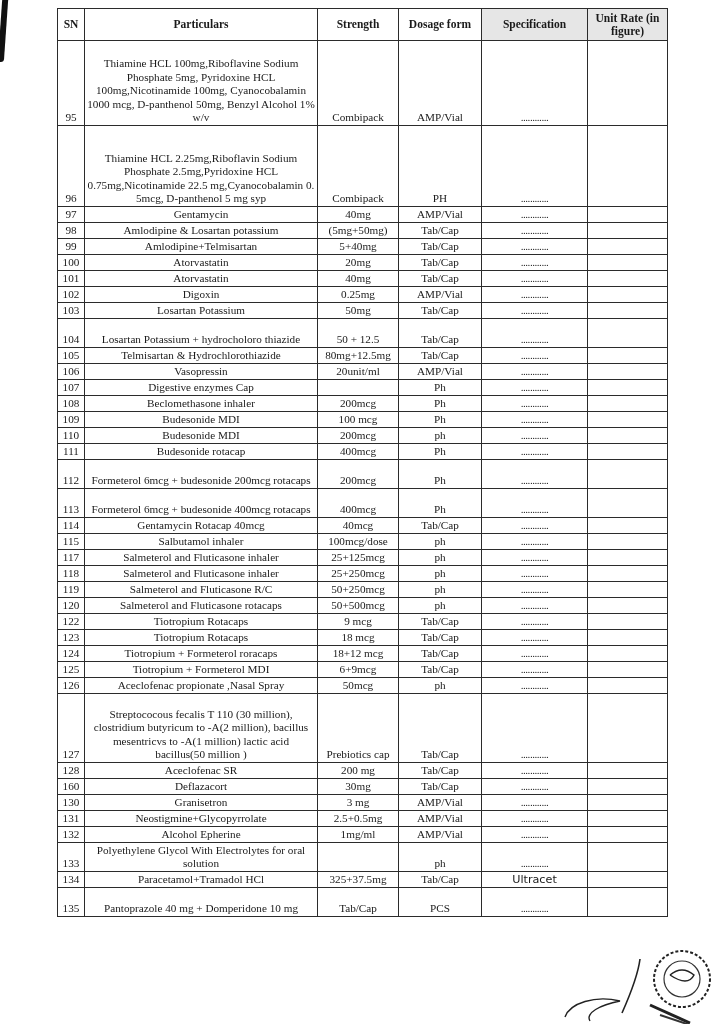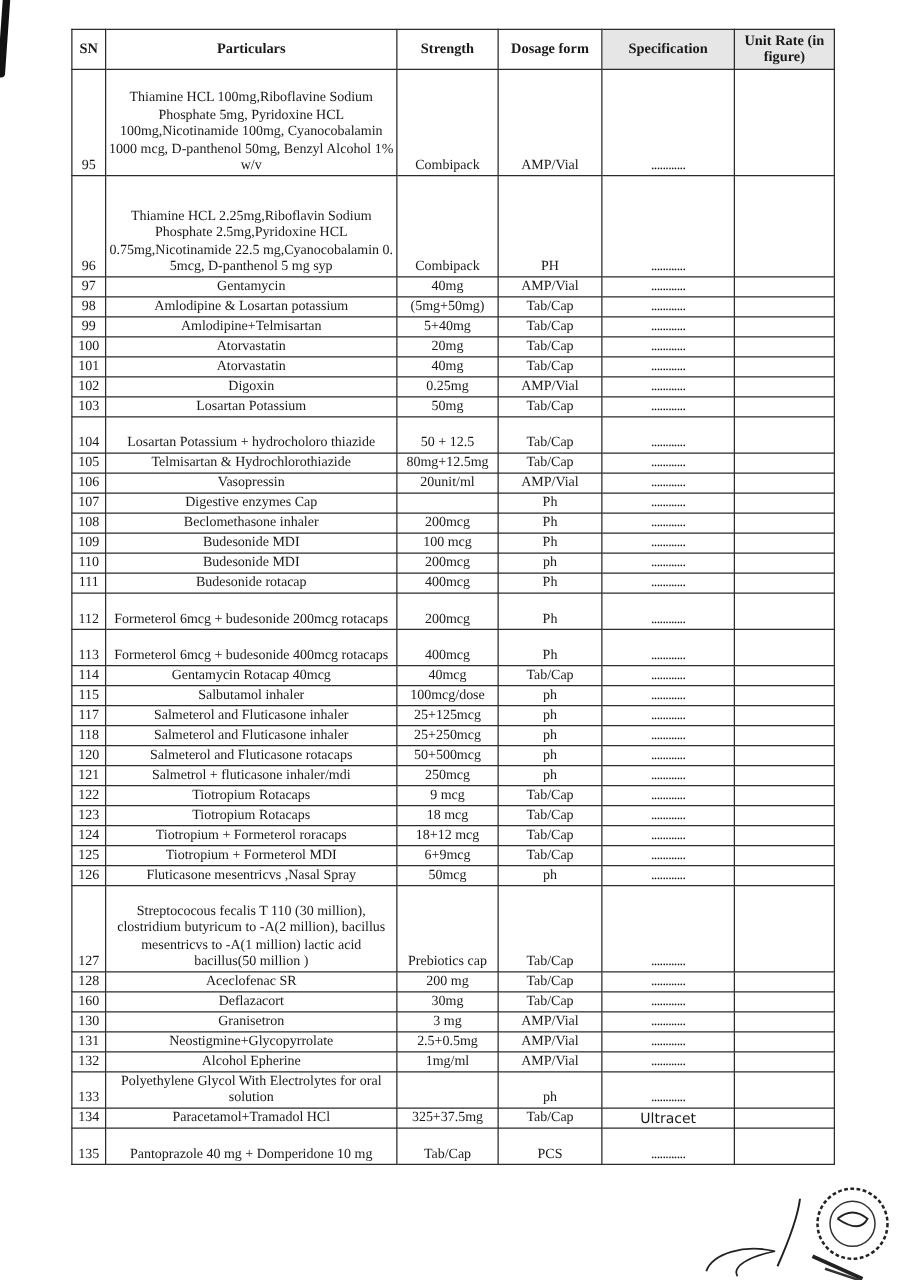--- a/index.html
+++ b/index.html
@@ -21,21 +21,21 @@
     top: 0;
     width: 6px;
     height: 62px;
     background: #111;
     border-radius: 0 0 3px 0;
     transform: skewX(-4deg);
   }
   .sheet {
     position: absolute;
     left: 57px;
-    top: 23px;
+    top: 8px;
     width: 610px;
   }
   table.items {
     border-collapse: collapse;
     width: 610px;
     table-layout: fixed;
   }
   table.items th, table.items td {
     border: 1px solid #2b2b2b;
     padding: 0 2px;
@@ -301,36 +301,36 @@
         </tr>
         <tr class="single">
           <td class="sn">118</td>
           <td>Salmeterol and Fluticasone inhaler</td>
           <td>25+250mcg</td>
           <td>ph</td>
           <td class="dots">............</td>
           <td></td>
         </tr>
         <tr class="single">
+          <td class="sn">119</td>
+          <td>Salmeterol and Fluticasone R/C</td>
+          <td>50+250mcg</td>
+          <td>ph</td>
+          <td class="dots">............</td>
+          <td></td>
+        </tr>
+        <tr class="single">
           <td class="sn">120</td>
           <td>Salmeterol and Fluticasone rotacaps</td>
           <td>50+500mcg</td>
           <td>ph</td>
           <td class="dots">............</td>
           <td></td>
         </tr>
         <tr class="single">
-          <td class="sn">121</td>
-          <td>Salmetrol + fluticasone inhaler/mdi</td>
-          <td>250mcg</td>
-          <td>ph</td>
-          <td class="dots">............</td>
-          <td></td>
-        </tr>
-        <tr class="single">
           <td class="sn">122</td>
           <td>Tiotropium Rotacaps</td>
           <td>9 mcg</td>
           <td>Tab/Cap</td>
           <td class="dots">............</td>
           <td></td>
         </tr>
         <tr class="single">
           <td class="sn">123</td>
           <td>Tiotropium Rotacaps</td>
@@ -350,21 +350,21 @@
         <tr class="single">
           <td class="sn">125</td>
           <td>Tiotropium + Formeterol MDI</td>
           <td>6+9mcg</td>
           <td>Tab/Cap</td>
           <td class="dots">............</td>
           <td></td>
         </tr>
         <tr class="single">
           <td class="sn">126</td>
-          <td>Fluticasone mesentricvs ,Nasal Spray</td>
+          <td>Aceclofenac propionate ,Nasal Spray</td>
           <td>50mcg</td>
           <td>ph</td>
           <td class="dots">............</td>
           <td></td>
         </tr>
         <tr>
           <td class="sn" style="height: 68px;">127</td>
           <td style="height: 68px;">Streptococous fecalis T 110 (30 million), clostridium butyricum to -A(2 million), bacillus mesentricvs to -A(1 million) lactic acid bacillus(50 million )</td>
           <td style="height: 68px;">Prebiotics cap</td>
           <td style="height: 68px;">Tab/Cap</td>

